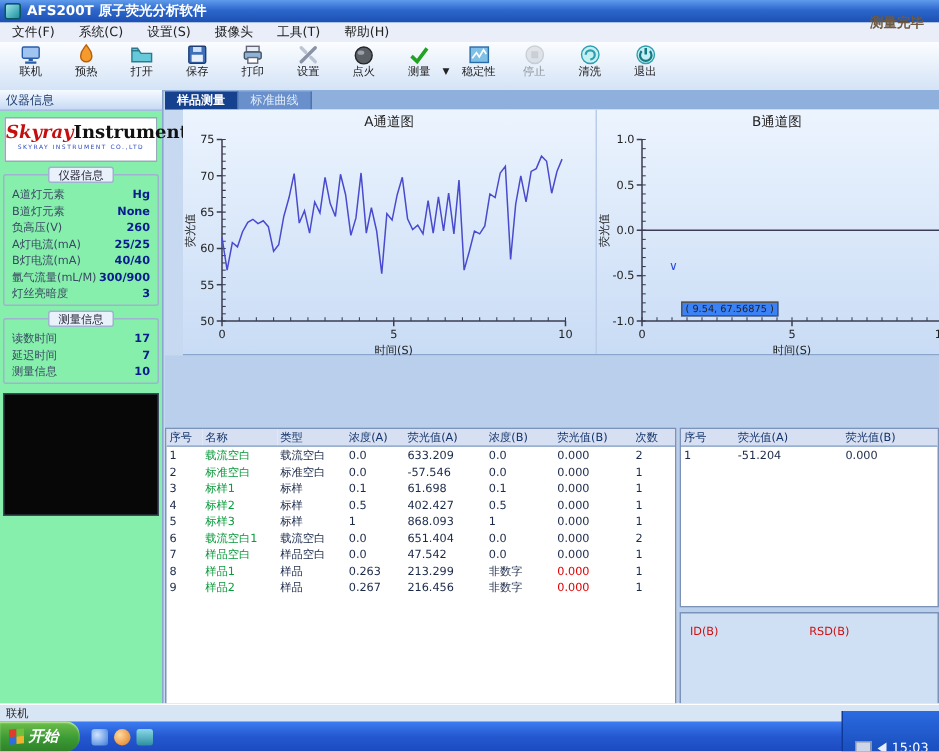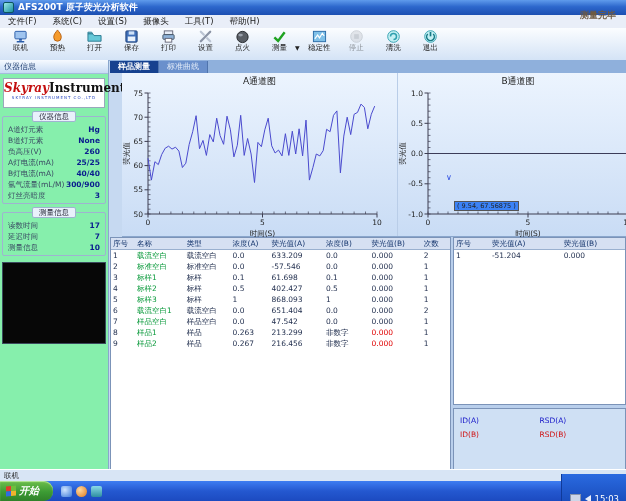--- a/index.html
+++ b/index.html
@@ -54,21 +54,21 @@
   .chart-a{width:275px;}
   .chart-b{flex:1;border-left:1px solid #b9cde8;}
   .chart-title{height:13px;text-align:center;font-size:9px;color:#222;padding-top:2px;}
   .chart svg{display:block;}
 
   .tooltip{position:absolute;left:344px;top:124px;background:#3b82f6;border:1px solid #555;font-size:6.5px;
     line-height:8px;padding:0 2px;color:#222;white-space:nowrap;z-index:5;margin-top:17px;}
   .tip-marker{position:absolute;left:336px;top:113px;color:#2a4ae0;font-size:8px;z-index:5;}
 
   .bottom{position:absolute;top:177px;left:0;right:0;bottom:0;display:flex;background:#b9cfec;}
-  .tbl-wrap{background:#fff;border:1px solid #7b93b8;overflow:hidden;box-sizing:border-box;}
+  .tbl-wrap{background:#fff;border:1px solid #7b93b8;overflow:hidden;box-sizing:border-box;margin-top:48px;}
   .main-tbl-wrap{width:341px;}
   table{border-collapse:collapse;width:100%;table-layout:fixed;}
   th{background:#d6e0f2;color:#13336b;font-size:7.5px;font-weight:normal;text-align:left;padding:1px 2px;border-bottom:1px solid #9ab0cf;line-height:9px;white-space:nowrap;}
   td{font-size:7.5px;color:#1c2a4a;padding:1px 2px;line-height:9px;white-space:nowrap;overflow:hidden;}
   .c-name{color:#0b9a3c;}
   .c-red{color:#e00000;}
   .right-panel{flex:1;display:flex;flex-direction:column;margin-left:2px;}
   .side-tbl-wrap{flex:1;}
   .stats{height:62px;margin-top:3px;background:#cfe0f4;border:1px solid #7b93b8;box-sizing:border-box;padding:5px 6px;}
   .srow{display:flex;font-size:7.5px;line-height:14px;}
@@ -566,24 +566,20 @@
                 <tr>
                   <td>1</td>
                   <td>-51.204</td>
                   <td>0.000</td>
                 </tr>
               </tbody>
           </table>
         </div>
         <div class="stats">
           <div class="srow">
-            <span class="blue">ID(A)</span>
-            <span class="blue">RSD(A)</span>
-          </div>
-          <div class="srow">
             <span class="red">ID(B)</span>
             <span class="red">RSD(B)</span>
           </div>
         </div>
       </div>
     </div>
   </div>
 
   <div class="statusbar">
     <span>联机</span>

